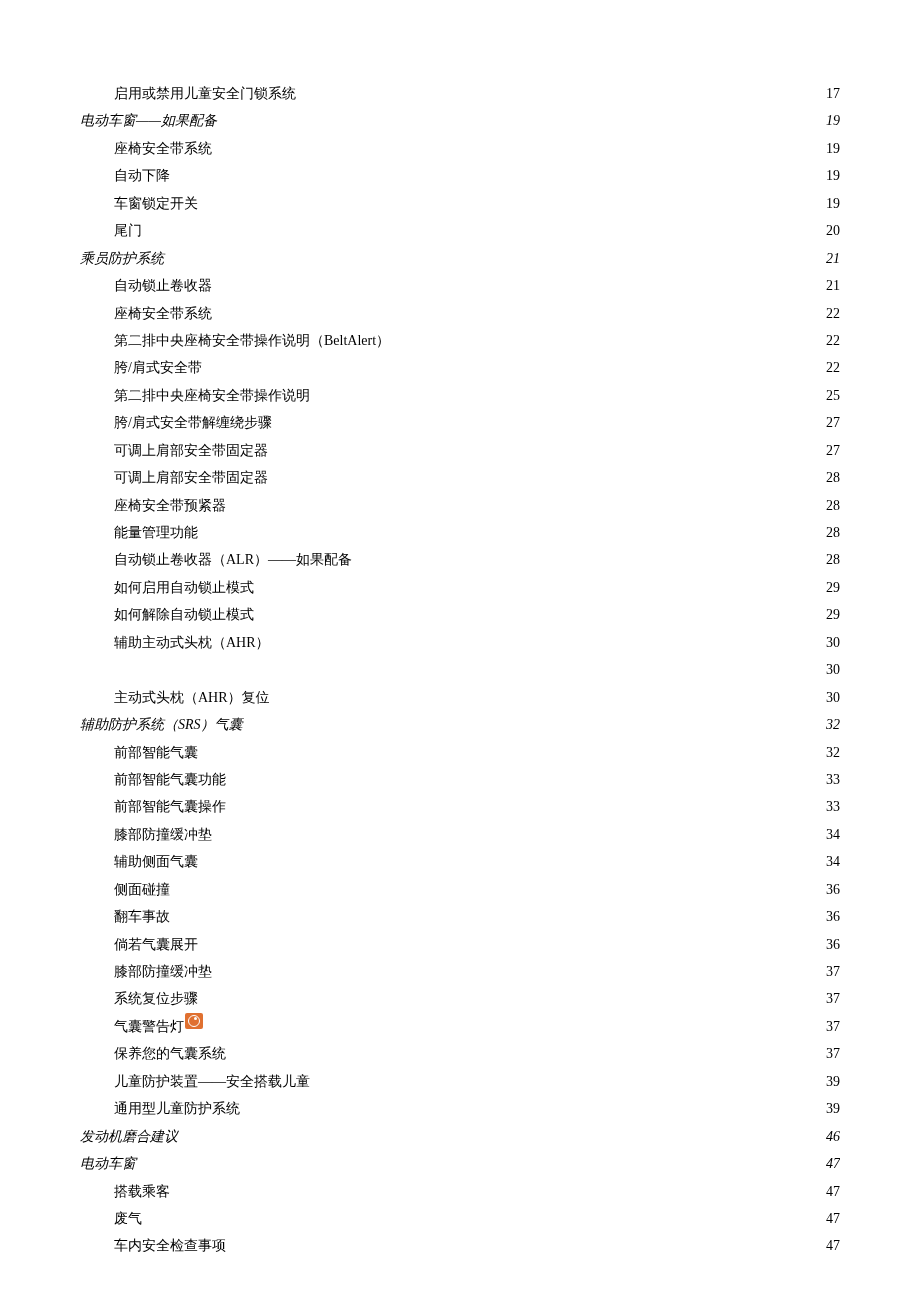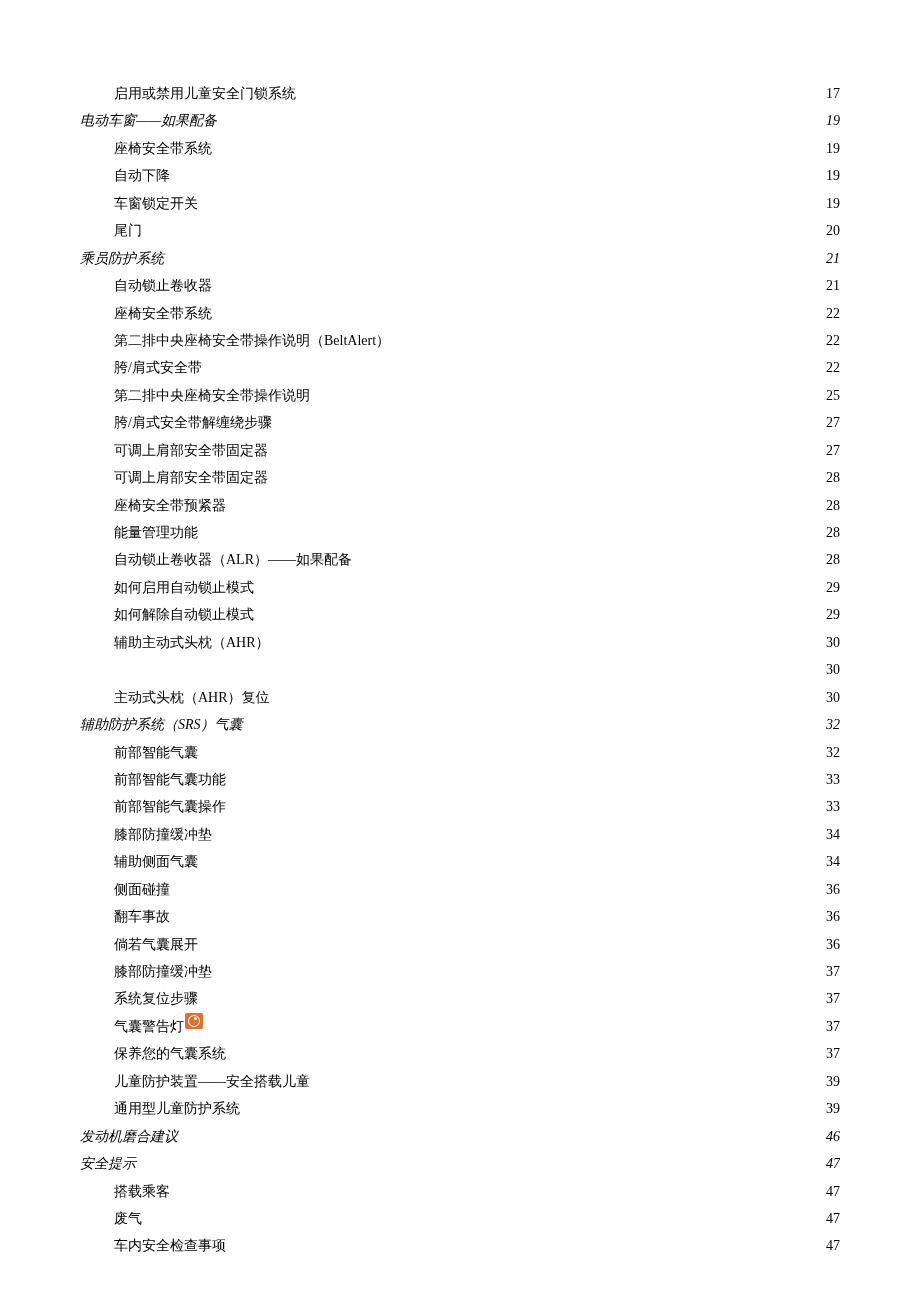--- a/index.html
+++ b/index.html
@@ -281,21 +281,21 @@
       <span class="toc-title">通用型儿童防护系统</span>
       <span class="toc-dots"></span>
       <span class="toc-page">39</span>
     </div>
     <div class="toc-entry level-1">
       <span class="toc-title">发动机磨合建议</span>
       <span class="toc-dots"></span>
       <span class="toc-page">46</span>
     </div>
     <div class="toc-entry level-1">
-      <span class="toc-title">安全提示</span>
+      <span class="toc-title">电动车窗</span>
       <span class="toc-dots"></span>
       <span class="toc-page">47</span>
     </div>
     <div class="toc-entry level-2">
       <span class="toc-title">搭载乘客</span>
       <span class="toc-dots"></span>
       <span class="toc-page">47</span>
     </div>
     <div class="toc-entry level-2">
       <span class="toc-title">废气</span>

